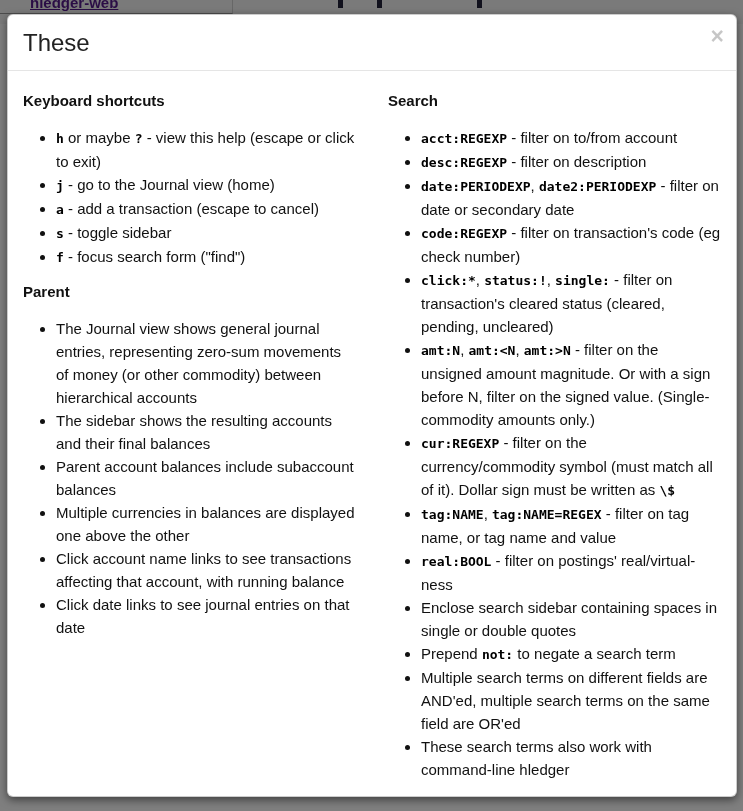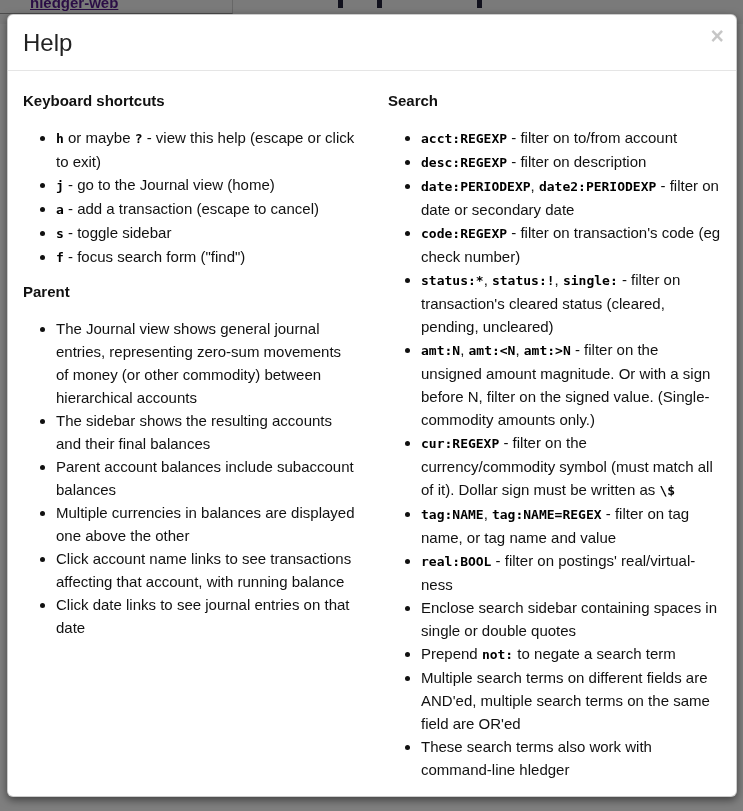--- a/index.html
+++ b/index.html
@@ -142,21 +142,21 @@
     <div class="glyph-top g1"></div>
     <div class="glyph-top g2"></div>
     <div class="glyph-top g3"></div>
   </div>
 </div>
 
 <div class="backdrop"></div>
 
 <div class="modal">
   <div class="modal-header">
-    <h2 class="modal-title">Help</h2>
+    <h2 class="modal-title">These</h2>
     <button class="close-btn">×</button>
   </div>
   <div class="modal-body">
     <div class="help-col" id="col-left">
         <div class="help-section">
           <h3>Keyboard shortcuts</h3>
           <ul>
             <li><code>h</code> or maybe <code>?</code> - view this help (escape or click to exit)</li>
             <li><code>j</code> - go to the Journal view (home)</li>
             <li><code>a</code> - add a transaction (escape to cancel)</li>
@@ -177,21 +177,21 @@
         </div>
       </div>
     <div class="help-col" id="col-right">
         <div class="help-section">
           <h3>Search</h3>
           <ul>
             <li><code>acct:REGEXP</code> - filter on to/from account</li>
             <li><code>desc:REGEXP</code> - filter on description</li>
             <li><code>date:PERIODEXP</code>, <code>date2:PERIODEXP</code> - filter on date or secondary date</li>
             <li><code>code:REGEXP</code> - filter on transaction's code (eg check number)</li>
-            <li><code>status:*</code>, <code>status:!</code>, <code>single:</code> - filter on transaction's cleared status (cleared, pending, uncleared)</li>
+            <li><code>click:*</code>, <code>status:!</code>, <code>single:</code> - filter on transaction's cleared status (cleared, pending, uncleared)</li>
             <li><code>amt:N</code>, <code>amt:&lt;N</code>, <code>amt:&gt;N</code> - filter on the unsigned amount magnitude. Or with a sign before N, filter on the signed value. (Single-commodity amounts only.)</li>
             <li><code>cur:REGEXP</code> - filter on the currency/commodity symbol (must match all of it). Dollar sign must be written as <code>\$</code></li>
             <li><code>tag:NAME</code>, <code>tag:NAME=REGEX</code> - filter on tag name, or tag name and value</li>
             <li><code>real:BOOL</code> - filter on postings' real/virtual-ness</li>
             <li>Enclose search sidebar containing spaces in single or double quotes</li>
             <li>Prepend <code>not:</code> to negate a search term</li>
             <li>Multiple search terms on different fields are AND'ed, multiple search terms on the same field are OR'ed</li>
             <li>These search terms also work with command-line hledger</li>
           </ul>
         </div>

